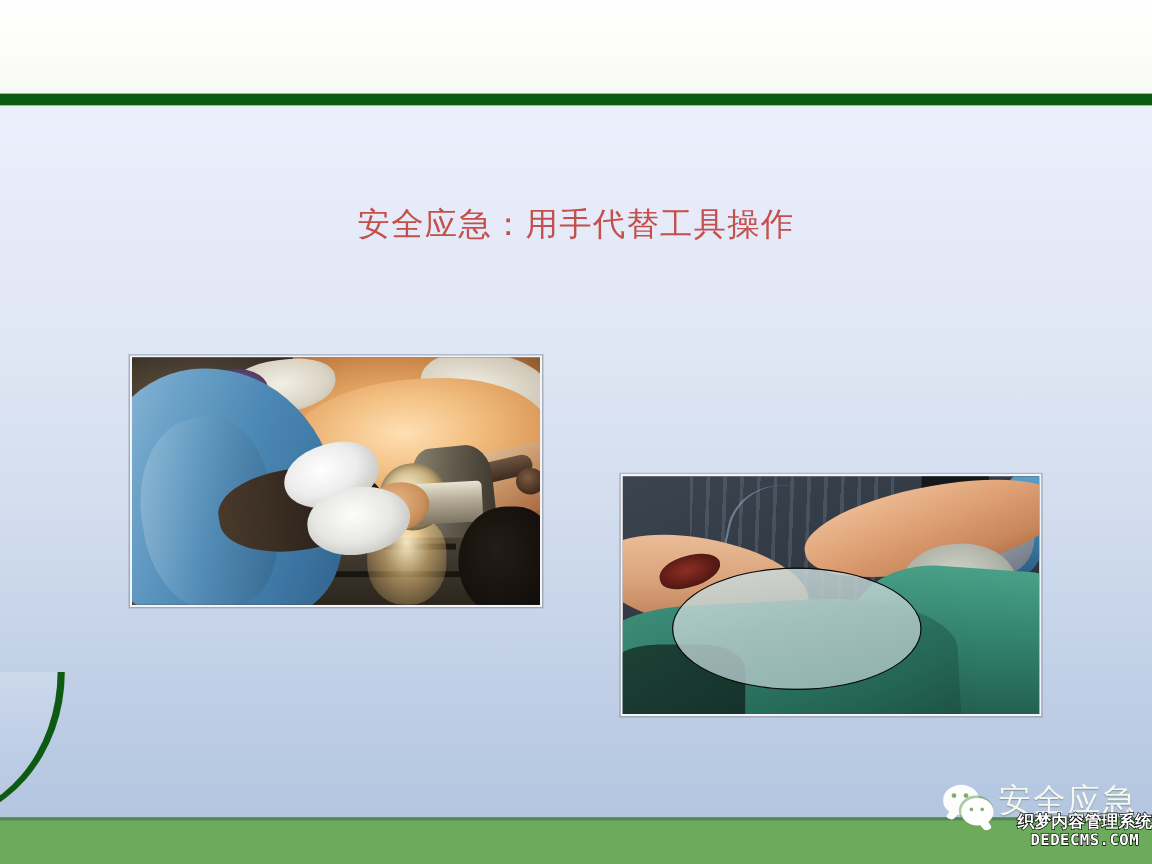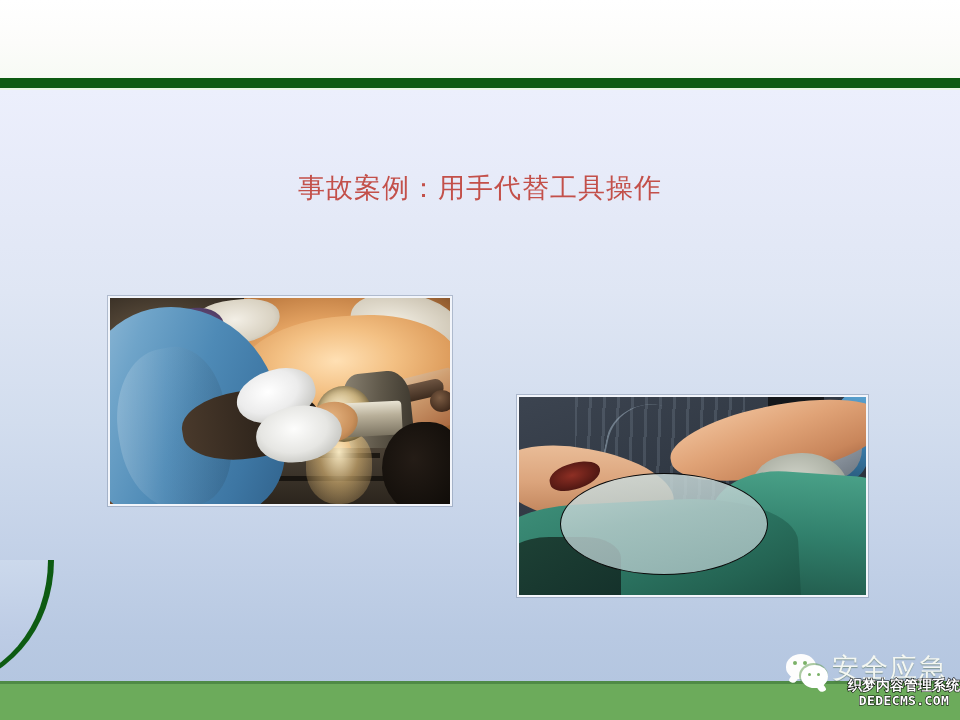--- a/index.html
+++ b/index.html
@@ -466,21 +466,21 @@
 <body>
 
 <div class="slide">
 
   <div class="top-band"></div>
   <div class="green-rule"></div>
   <div class="green-rule-hilite"></div>
 
   <div class="body-area"></div>
 
-  <div class="title">事故案例：用手代替工具操作</div>
+  <div class="title">安全应急：用手代替工具操作</div>
 
   <div class="photo" id="photo-surgery">
     <div class="inner">
       <div class="sg-bg"></div>
       <div class="sg-topleft"></div>
       <div class="sg-white-cloth"></div>
       <div class="sg-white-cloth2"></div>
       <div class="sg-purple"></div>
       <div class="sg-torso"></div>
       <div class="sg-bench"></div>

